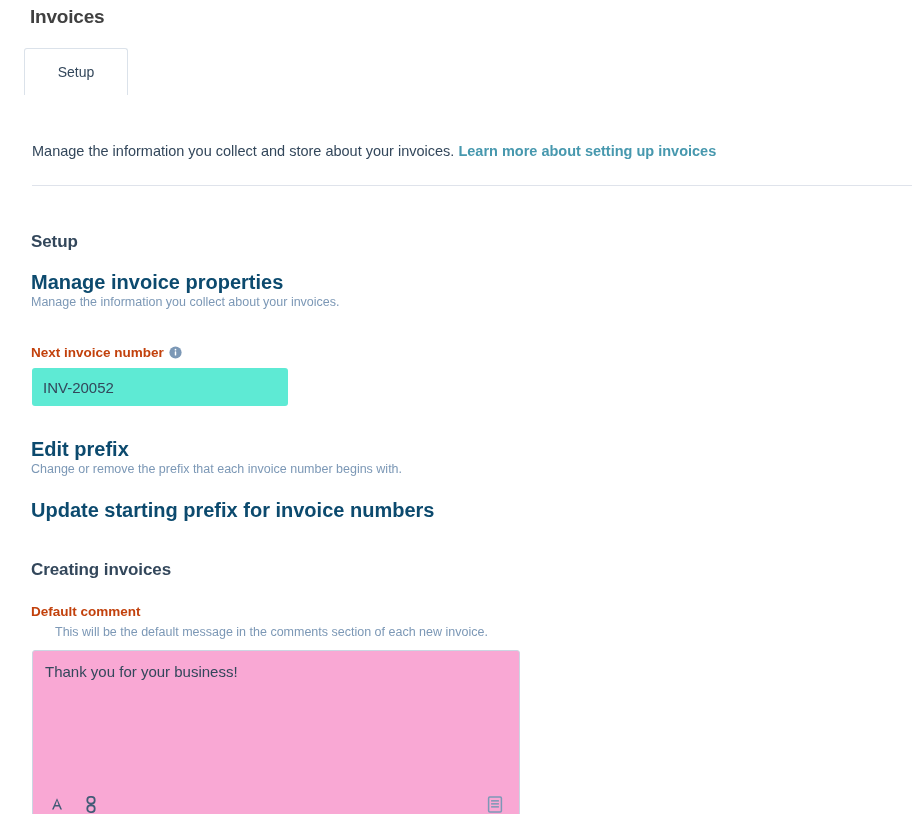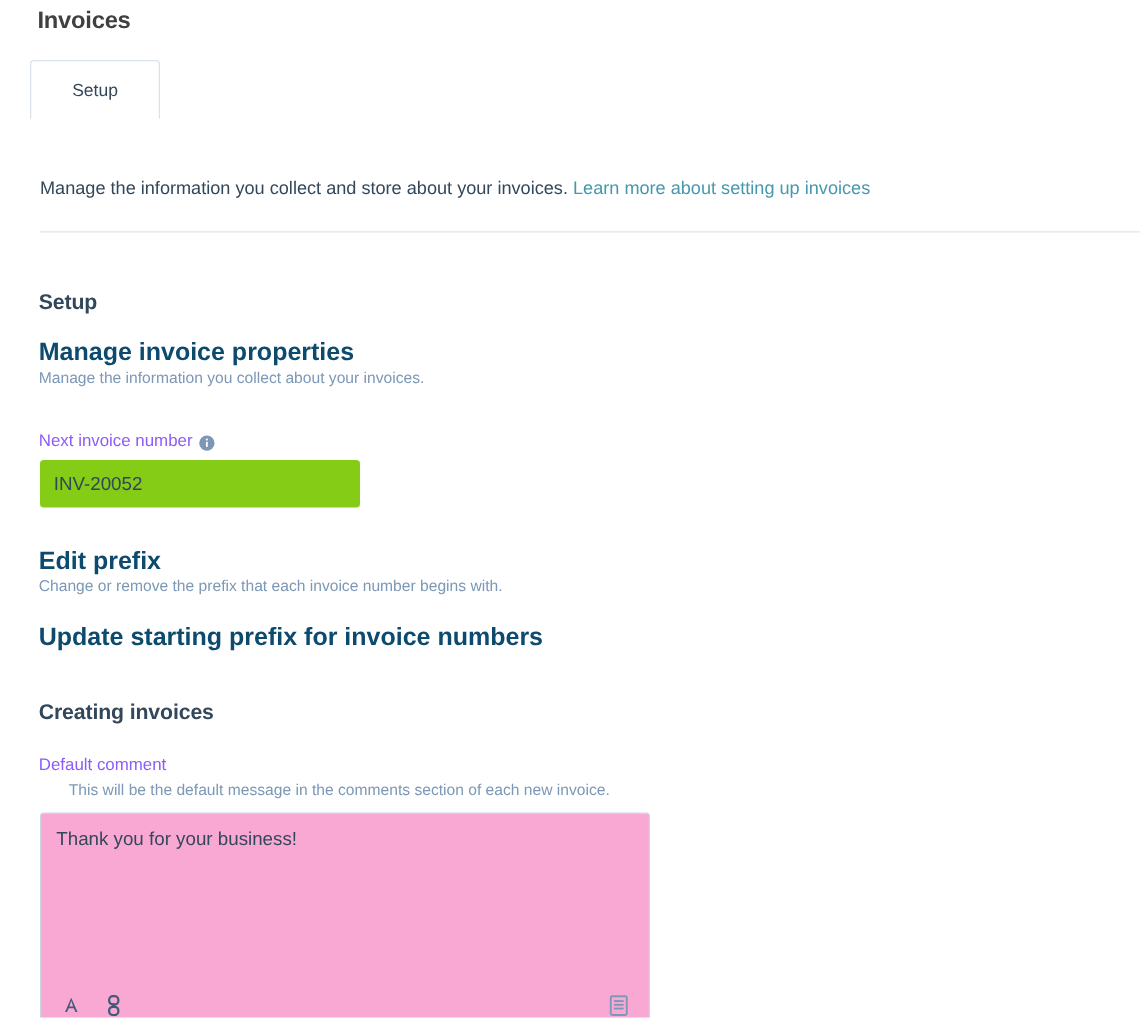--- a/index.html
+++ b/index.html
@@ -64,21 +64,21 @@
     position: absolute;
     left: 32px;
     top: 141px;
     font-size: 14.5px;
     color: #33475b;
     line-height: 20px;
     white-space: nowrap;
   }
   .intro-link {
     color: #4798ae;
-    font-weight: normal;
+    font-weight: bold;
     text-decoration: none;
     cursor: pointer;
   }
 
   
   .divider {
     position: absolute;
     left: 32px;
     top: 185px;
     width: 880px;
@@ -122,24 +122,24 @@
   }
   #manage-props-helper { top: 294px; }
   #edit-prefix-helper  { top: 461px; }
   #default-comment-helper { top: 624px; margin-left: 24px; }
 
   
   .field-label {
     position: absolute;
     left: 31px;
     font-size: 13.5px;
-    font-weight: normal;
-    color: #8b5cf6;
-    display: flex;
-    align-items: flex-end;
+    font-weight: bold;
+    color: #c2410c;
+    display: flex;
+    align-items: flex-start;
     gap: 5px;
   }
   #next-invoice-label  { top: 345px; }
   #default-comment-label { top: 604px; }
 
   .info-icon {
     display: inline-flex;
     width: 13px;
     height: 13px;
     position: relative;
@@ -147,21 +147,21 @@
   }
   .info-icon svg { display: block; }
 
   
   .readonly-input {
     position: absolute;
     left: 32px;
     top: 368px;
     width: 256px;
     height: 38px;
-    background: #84cc16;
+    background: #5eead4;
     border: none;
     border-radius: 3px;
     box-sizing: border-box;
     padding: 0 11px;
     display: flex;
     align-items: center;
     font-family: "Liberation Sans", sans-serif;
     font-size: 15px;
     color: #33475b;
     cursor: default;

